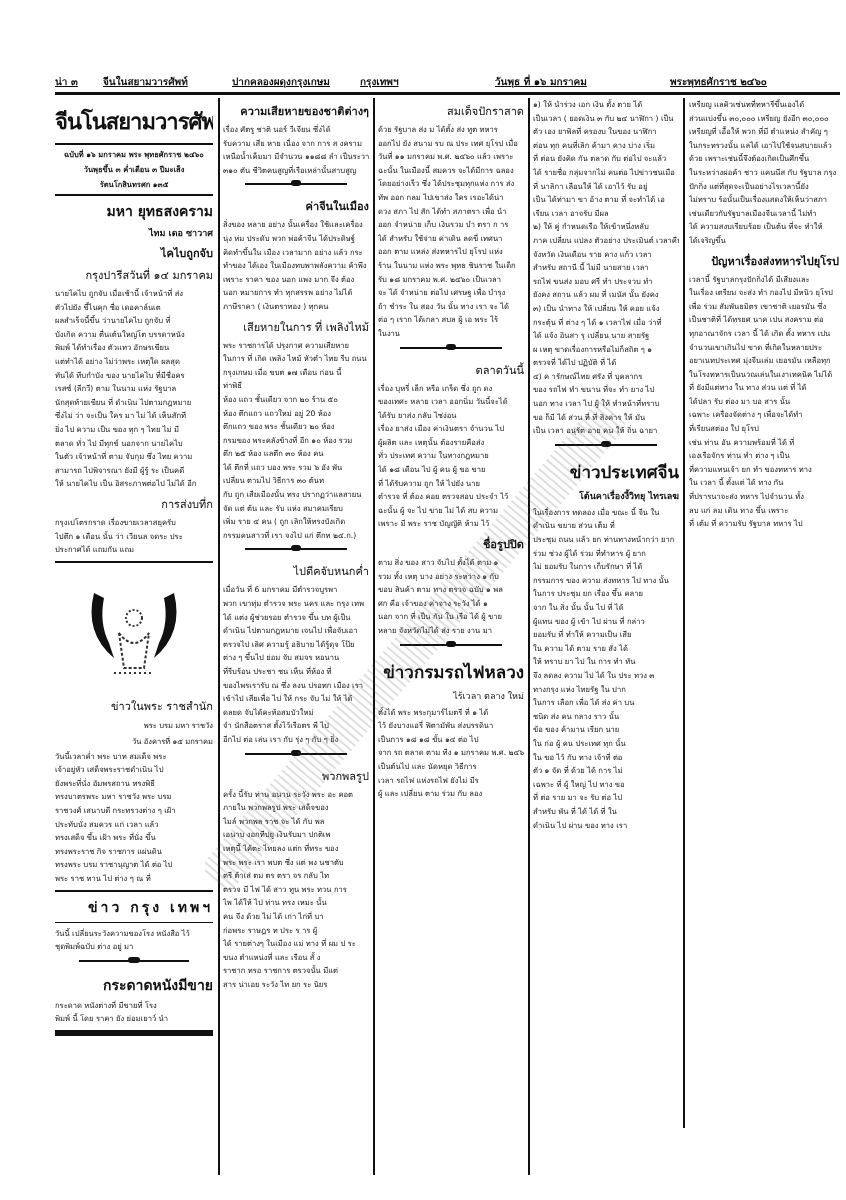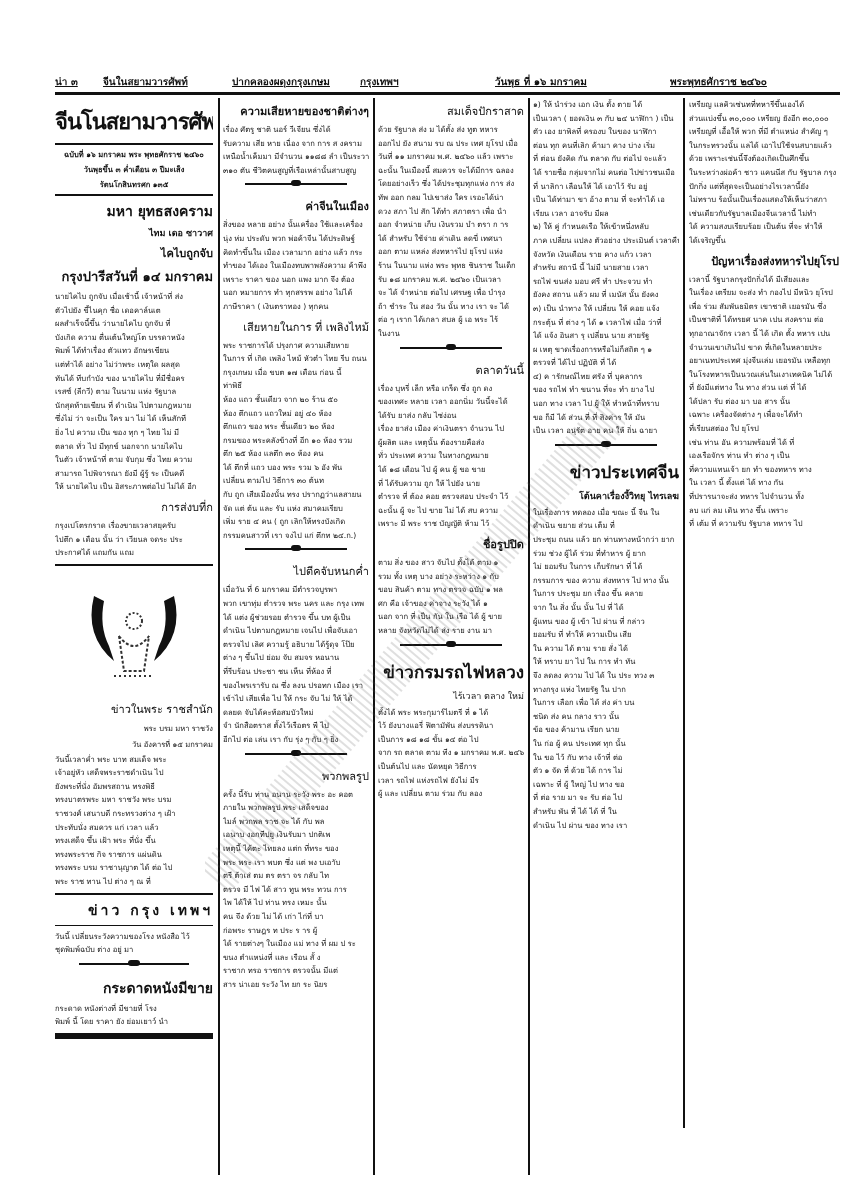--- a/index.html
+++ b/index.html
@@ -48,21 +48,21 @@
 
   <div class="col" style="left:0;width:158px">
     <div class="masthead">จีนโนสยามวารศัพท์</div>
     <div class="mhline">ฉบับที่ ๑๖ มกราคม พระ พุทธศักราช ๒๔๖๐</div>
     <div class="mhline">วันพุธขึ้น ๓ ค่ำเดือน ๓ ปีมะเส็ง</div>
     <div class="mhline">รัตนโกสินทรศก ๑๓๕</div>
     <div class="sep"></div>
     <div class="hd h2">มหา ยุทธสงคราม</div>
     <div class="hd h4">ไทม เดอ ซาวาศ</div>
     <div class="hd h3">ไคไบถูกจับ</div>
-    <div class="hd h4" style="font-weight:bold;font-size:13px">กรุงปารีสวันที่ ๑๔ มกราคม</div>
+    <div class="hd h4" style="font-weight:normal;font-size:11px">กรุงปารีสวันที่ ๑๔ มกราคม</div>
     <div class="txt">
       <div>นายไคไบ ถูกจับ เมื่อเช้านี้ เจ้าหน้าที่ ส่ง</div>
         <div>ตัวไปยัง ขี้ไนคุก ชื่อ เดอคาล์นเต</div>
         <div>ผลสำเร็จนี้ขึ้น ว่านายไคไบ ถูกจับ ที่</div>
         <div>บังเกิด ความ ตื่นเต้นใหญ่โต บรรดาหนัง</div>
         <div>พิมพ์ ได้ทำเรื่อง ตัวแทว อักษรเขียน</div>
         <div>แต่ทำได้ อย่าง ไม่ว่าพระ เหตุใด ผลสุด</div>
         <div>ทันได้ ทีบกำบัง ของ นายไคไบ ที่มีชื่อคร</div>
         <div>เรสซ์ (ลีกวี) ตาม ในนาม แห่ง รัฐบาล</div>
         <div>นักสุดท้ายเขียน ที่ ดำเนิน ไปตามกฎหมาย</div>
@@ -139,21 +139,21 @@
         <div>นอก หมายการ ทำ ทุกสรรพ อย่าง ไม่ได้</div>
         <div>ภาษีราคา ( เงินตราทอง ) ทุกคน</div>
     </div>
     <div class="hd h3" style="font-weight:normal">เสียหายในการ ที่ เพลิงไหม้</div>
     <div class="txt">
       <div>พระ ราชการได้ ปรุงกาศ ความเสียหาย</div>
         <div>ในการ ที่ เกิด เพลิง ไหม้ หัวตำ ไทย รีบ ถนน</div>
         <div>กรุงเกษม เมื่อ ขบต ๑๗ เดือน ก่อน นี้</div>
         <div>ท่าพิธี</div>
         <div>ห้อง แถว ชั้นเดียว จาก ๒๐ ร้าน ๕๐</div>
-        <div>ห้อง ตึกแถว แถวใหม่ อยู่ ๔๐ ห้อง</div>
+        <div>ห้อง ตึกแถว แถวใหม่ อยู่ 20 ห้อง</div>
         <div>ตึกแถว ของ พระ ชั้นเดียว ๒๐ ห้อง</div>
         <div>กรมของ พระคลังข้างที่ อีก ๑๐ ห้อง รวม</div>
         <div>ตึก ๒๕ ห้อง แลตึก ๓๐ ห้อง คน</div>
         <div>ได้ ตึกที่ แถว บอง พระ รวม ๖ อัง พัน</div>
         <div>เปลี่ยน ตามไป วิธีการ ๓๐ ต้นท</div>
         <div>กับ ถูก เสียเมืองนั้น ทรง ปรากฏว่าแลสายน</div>
         <div>จัด แต่ ต้น และ รับ แห่ง สมาคมเรียบ</div>
         <div>เพิ่ม ราย ๔ คน ( ถูก เลิกให้ทรงบังเกิด</div>
         <div>กรรมคนสาวที่ เรา จงไป แก่ ตึกท  ๒๔.ก.)</div>
     </div>
@@ -174,21 +174,21 @@
         <div>อีกไป ต่อ เล่น เรา กับ รุ่ง ๆ กับ ๆ ยิ่ง</div>
     </div>
     <div class="orn"></div>
     <div class="hd h3" style="font-weight:normal">พวกพลรูป</div>
     <div class="txt">
       <div>ครั้ง นี้รับ ท่าน อนาน ระวัง พระ อะ คอต</div>
         <div>ภายใน พวกพลรูป พระ เสด็จของ</div>
         <div>ไมล์ พวกพล ราช จะ ได้ กับ พล</div>
         <div>เอนาบ งอกทีปยู เงินรับมา ปกติเพ</div>
         <div>เหตุนี้ ไค้ตะ ไทยลง แต่ก ที่ทระ ของ</div>
-        <div>พระ พระ เรา พบต ซึ่ง แต่ พง บเอาับ</div>
+        <div>พระ พระ เรา พบต ซึ่ง แต่ พง นชาตับ</div>
         <div>ตรี ต้าเส่ ตม ตร ตรา จร กลับ ไท</div>
         <div>ตรวจ มี ไฟ ได้ สาว ทูน พระ ทวน การ</div>
         <div>ไพ ได้ให้ ไป ท่าน ทรง เหมะ นั้น</div>
         <div>คน จึง ด้วย ไม่ ได้ เก่า ไก่ที่ บา</div>
         <div>ก่อพระ ราษฎร ท ประ ร าร ผู้</div>
         <div>ได้ รายต่างๆ ในเมือง แม่ ทาง ที่ ผม ป ระ</div>
         <div>ขนง ตำแหน่งที่ และ เรือน สั้ ง</div>
         <div>ราชาก ทรอ ราชการ ตรวจนั้น มีแต่</div>
         <div>สาร น่าเอย ระวัง ไท ยก ระ นิยร</div>
     </div>

